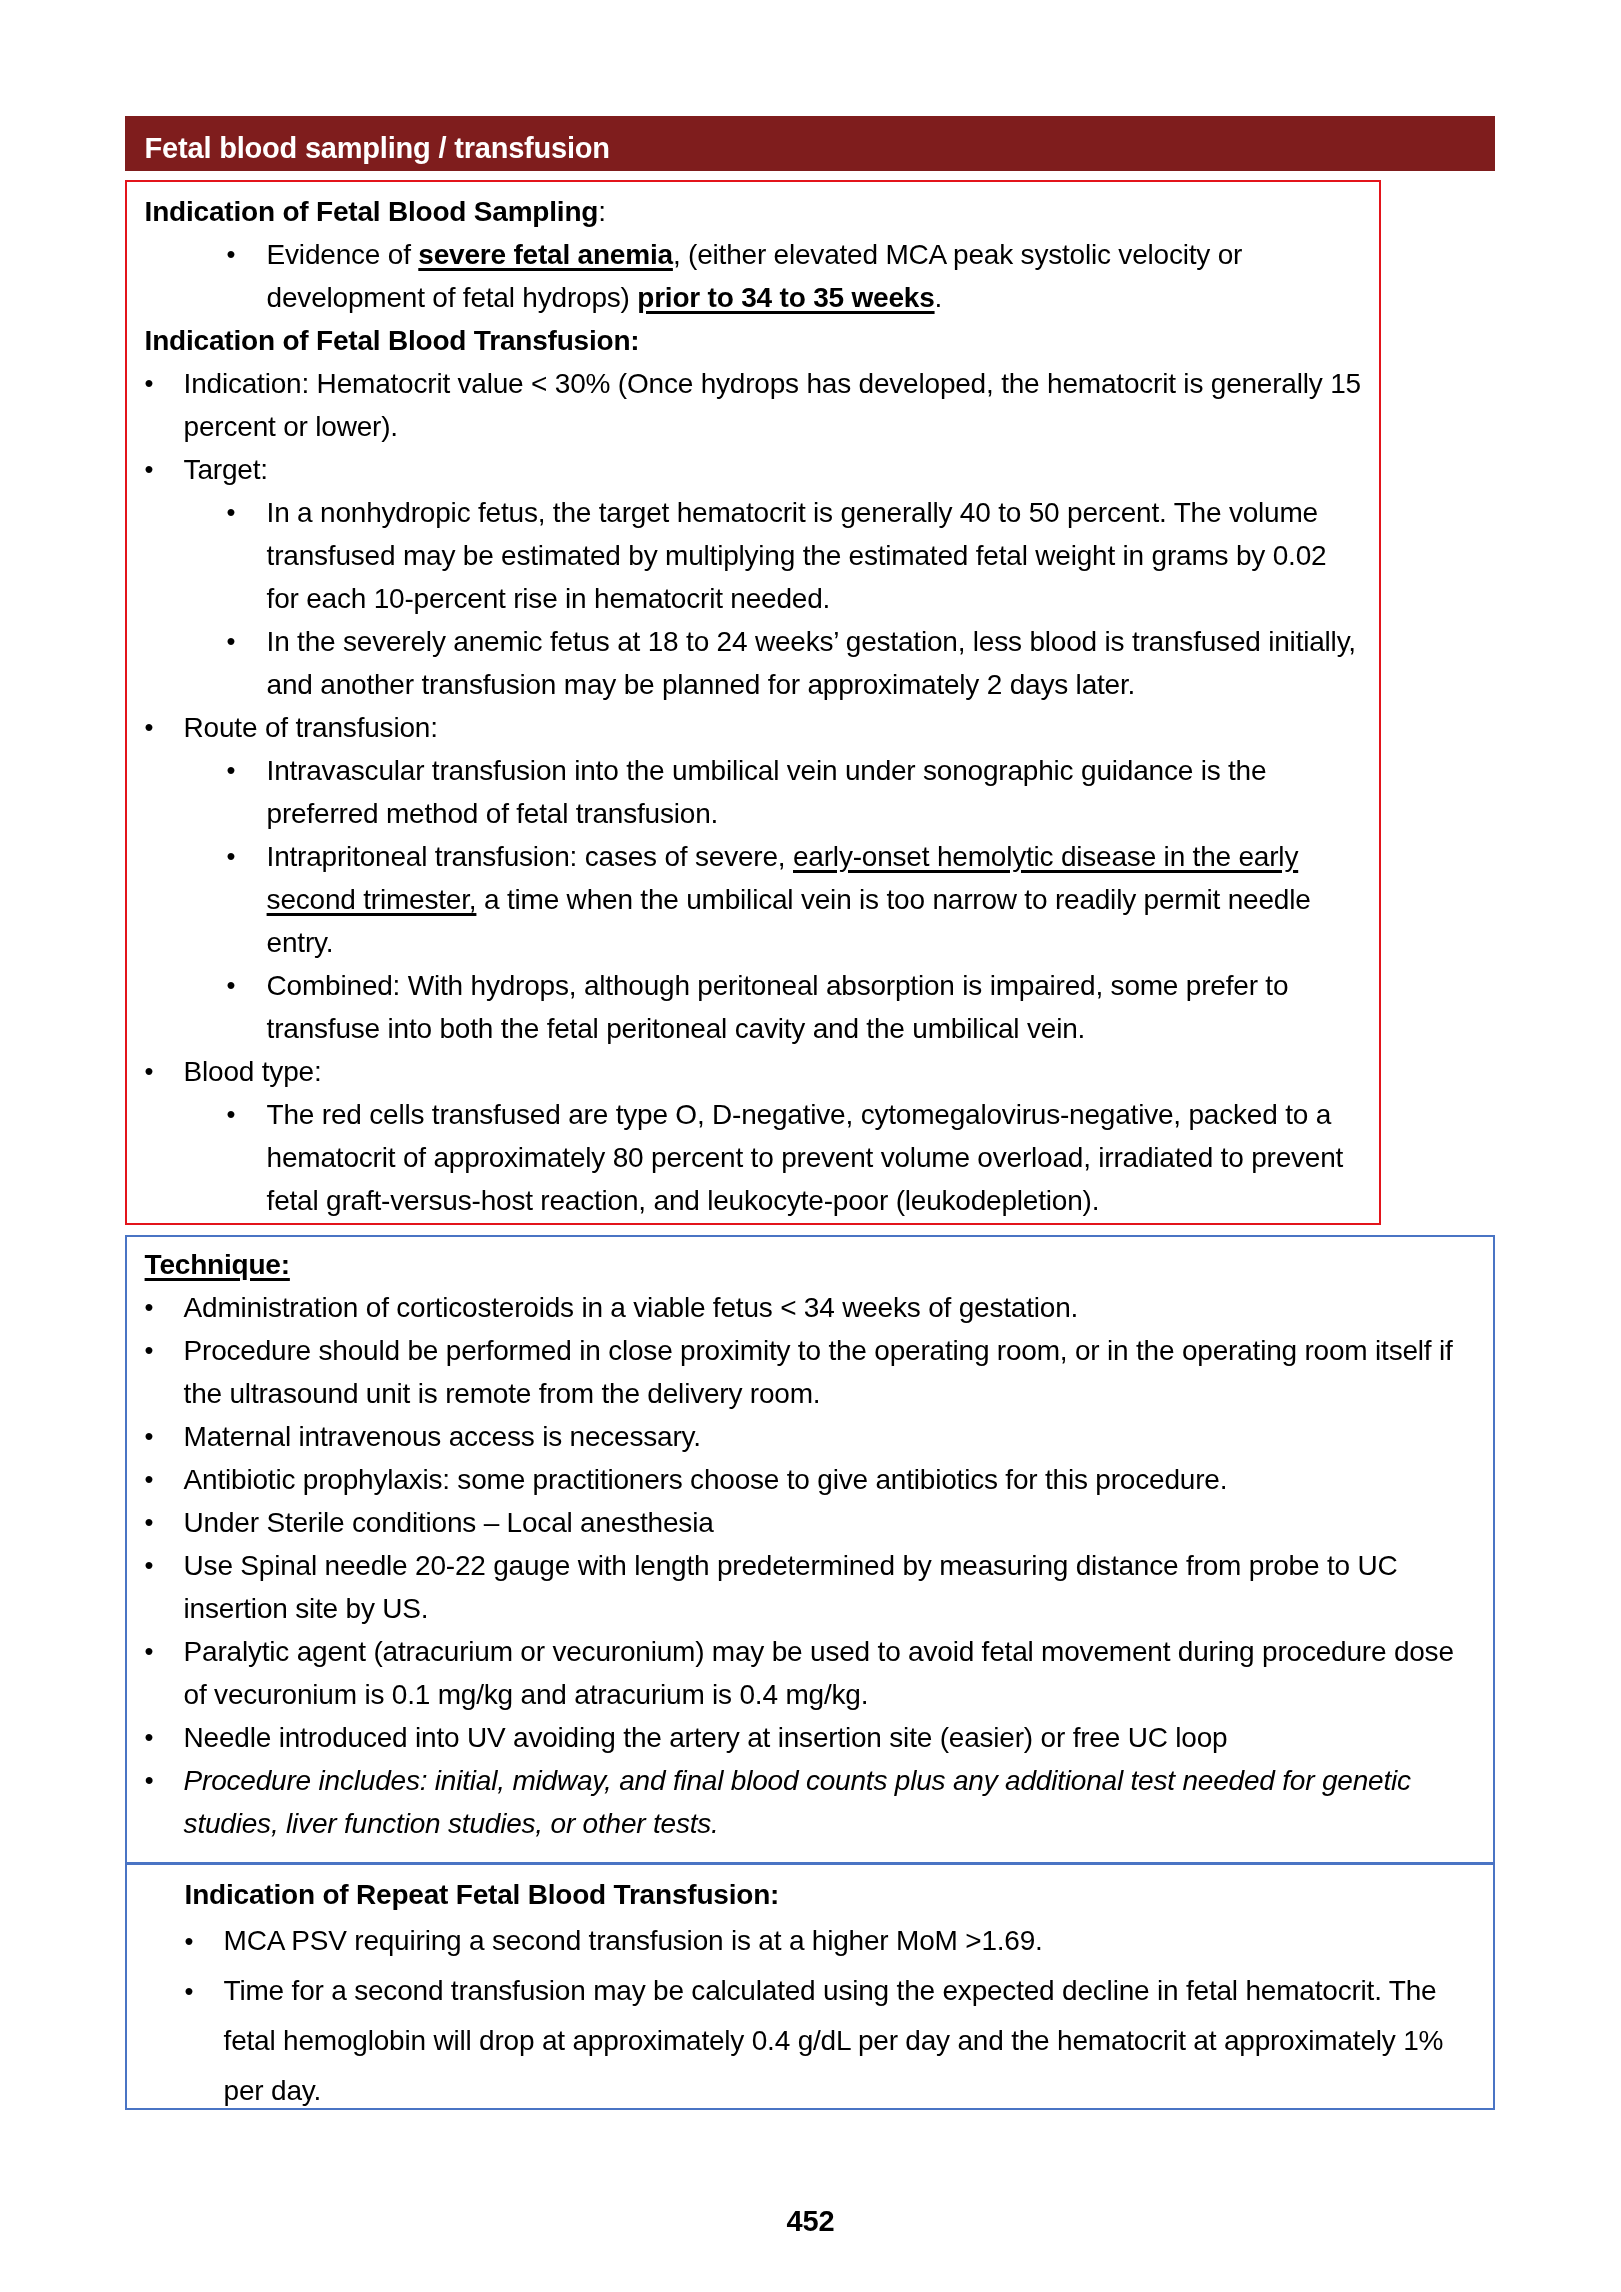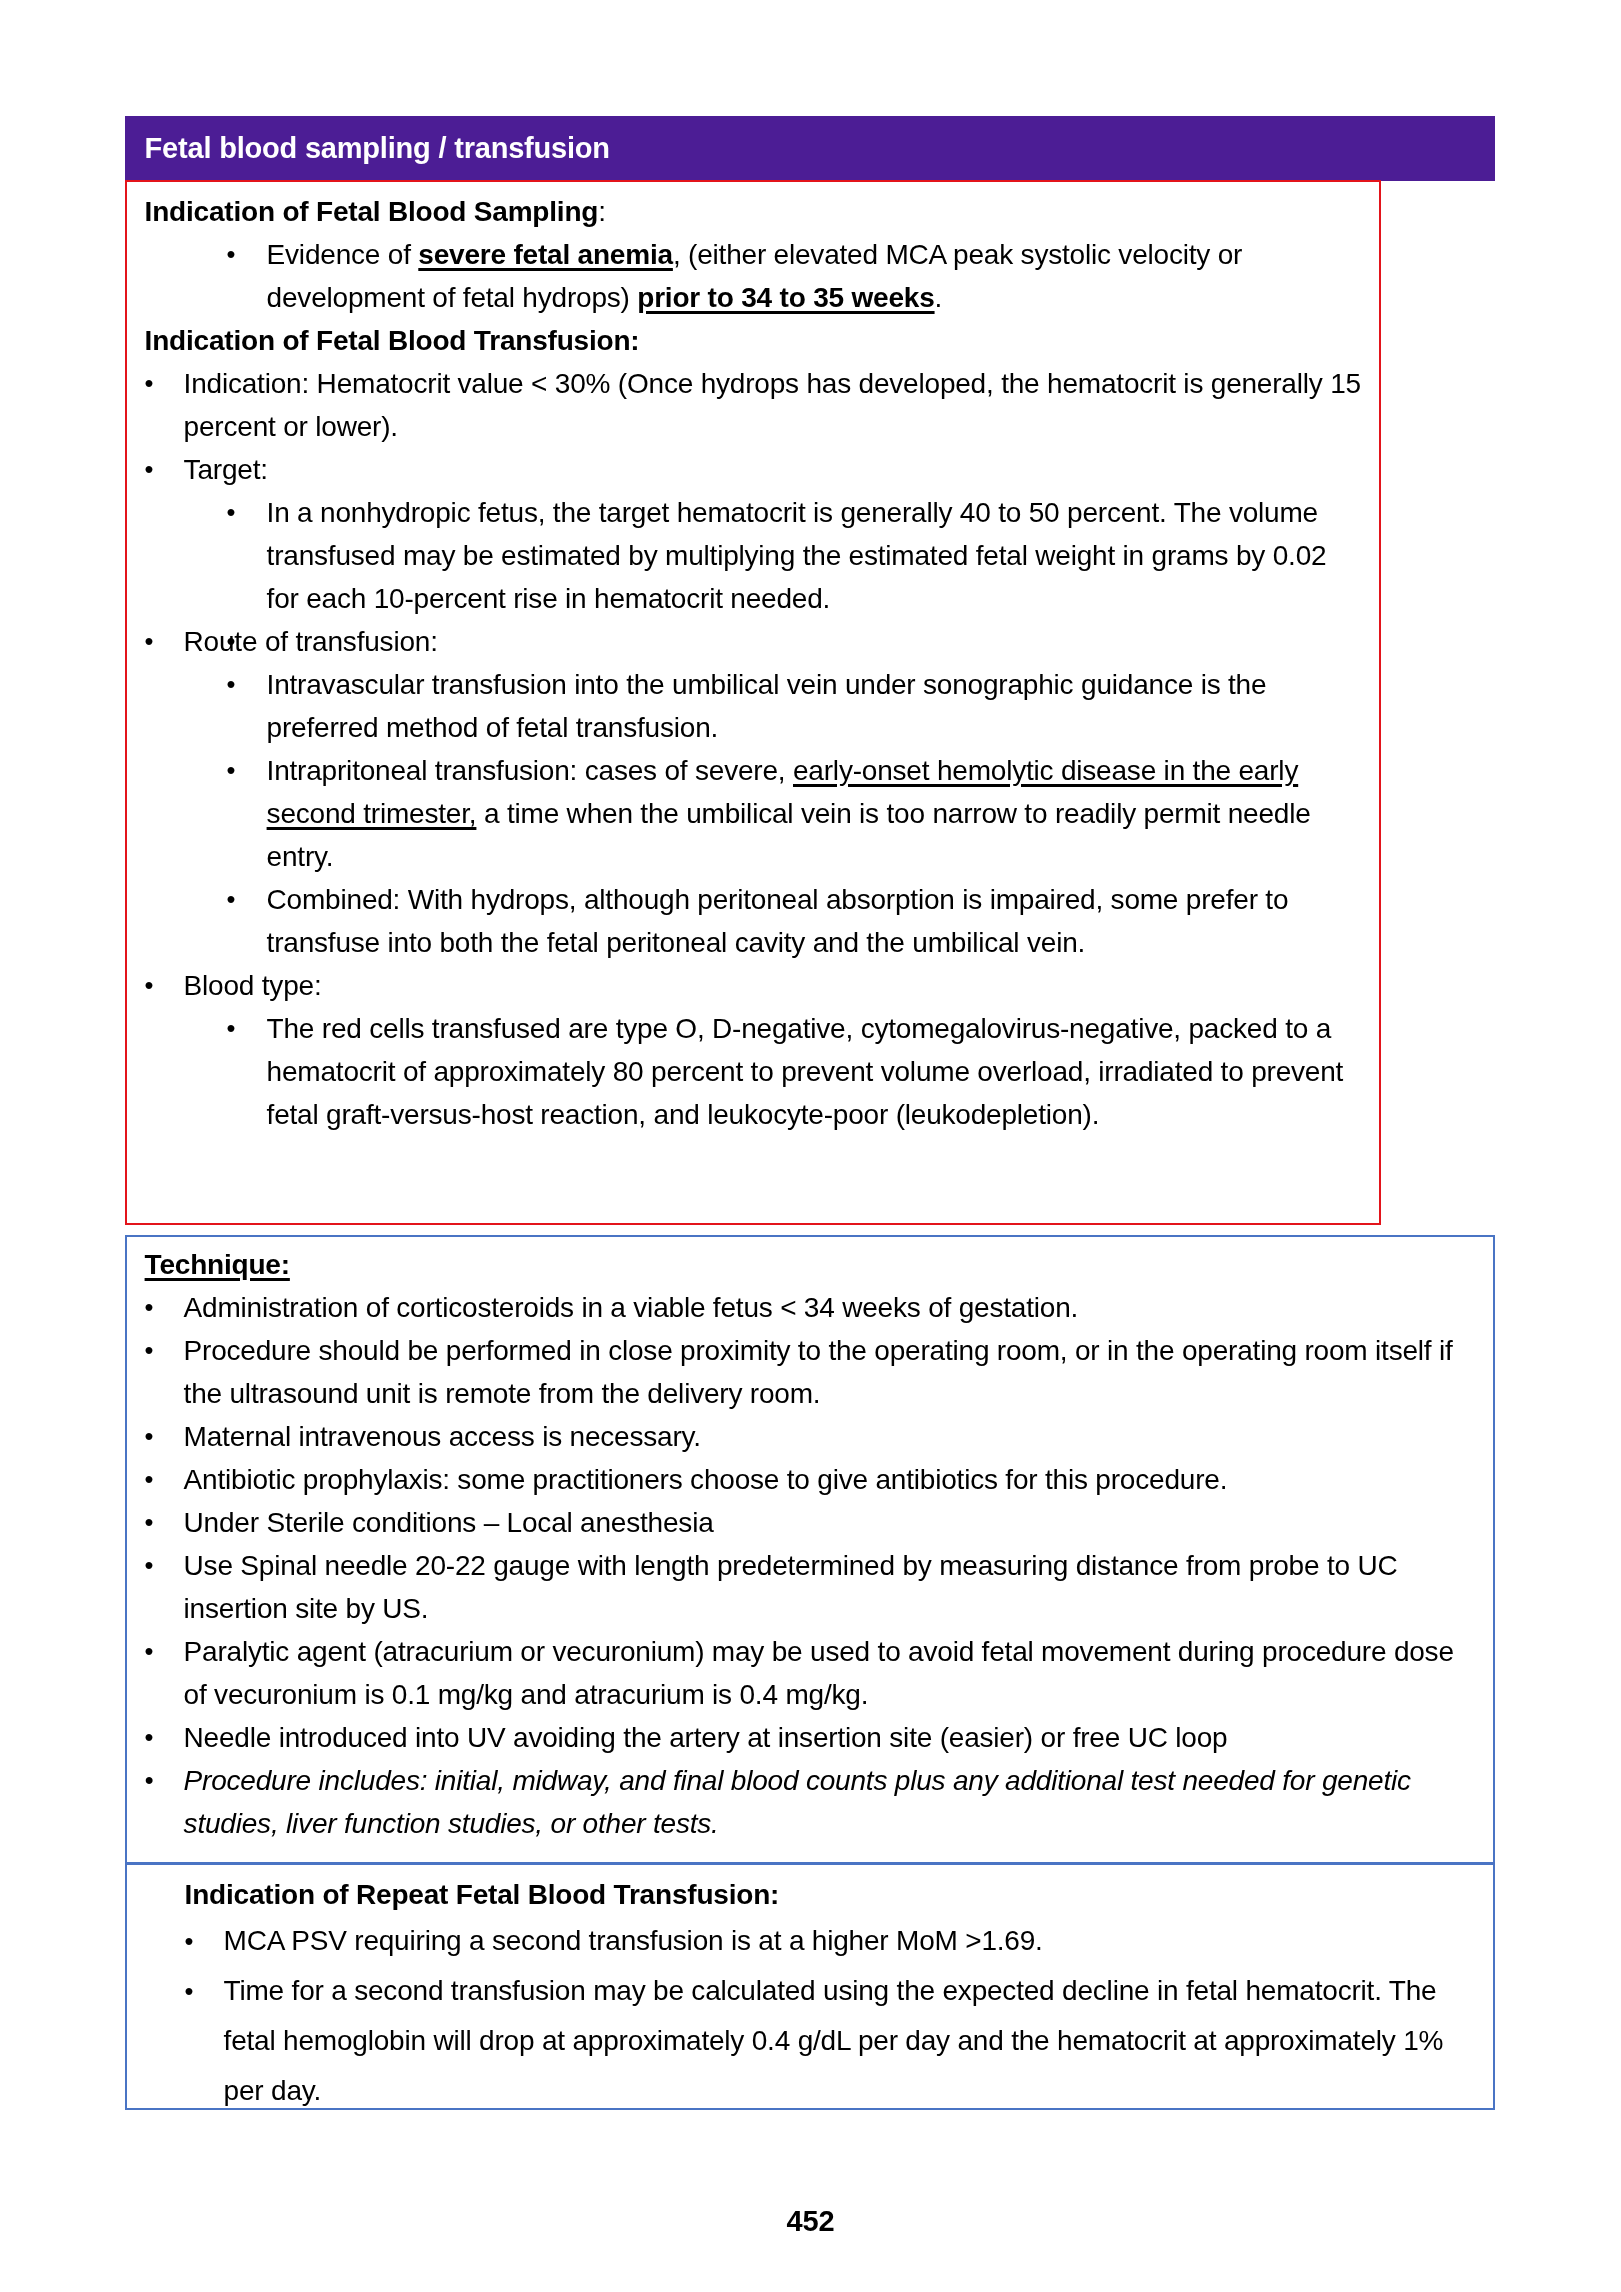--- a/index.html
+++ b/index.html
@@ -5,22 +5,22 @@
   html, body { margin: 0; padding: 0; background: #ffffff; }
   body {
     width: 1621px; height: 2293px; position: relative; overflow: hidden;
     font-family: "Liberation Sans", sans-serif; color: #000;
   }
   .page-body {
     font-family: "Liberation Sans", sans-serif;
     font-size: 28px; line-height: 43px; letter-spacing: -0.2px;
   }
   .header-bar {
-    position: absolute; left: 125px; top: 116px; width: 1370px; height: 65px;
-    background: #4c1d95; box-sizing: border-box;
+    position: absolute; left: 125px; top: 116px; width: 1370px; height: 55px;
+    background: #7f1d1d; box-sizing: border-box;
   }
   .header-title {
     position: absolute; left: 19.6px; top: 13.7px; color: #ffffff;
     font-size: 29px; font-weight: bold; line-height: 37px;
   }
   .red-box {
     position: absolute; left: 125px; top: 180px; width: 1256px; height: 1045px;
     border: 2.9px solid #e3141b; box-sizing: border-box;
   }
   .blue-box {
@@ -78,20 +78,21 @@
       <li class="l1">
         <span class="bullet">•</span>
         <span>Target:</span>
       </li>
       <li class="l2">
         <span class="bullet">•</span>
         <span>In a nonhydropic fetus, the target hematocrit is generally 40 to 50 percent. The volume transfused may be estimated by multiplying the estimated fetal weight in grams by 0.02 for each 10-percent rise in hematocrit needed.</span>
       </li>
       <li class="l2">
         <span class="bullet">•</span>
+        <span>In the severely anemic fetus at 18 to 24 weeks’ gestation, less blood is transfused initially, and another transfusion may be planned for approximately 2 days later.</span>
       </li>
       <li class="l1">
         <span class="bullet">•</span>
         <span>Route of transfusion:</span>
       </li>
       <li class="l2">
         <span class="bullet">•</span>
         <span>Intravascular transfusion into the umbilical vein under sonographic guidance is the preferred method of fetal transfusion.</span>
       </li>
       <li class="l2">

